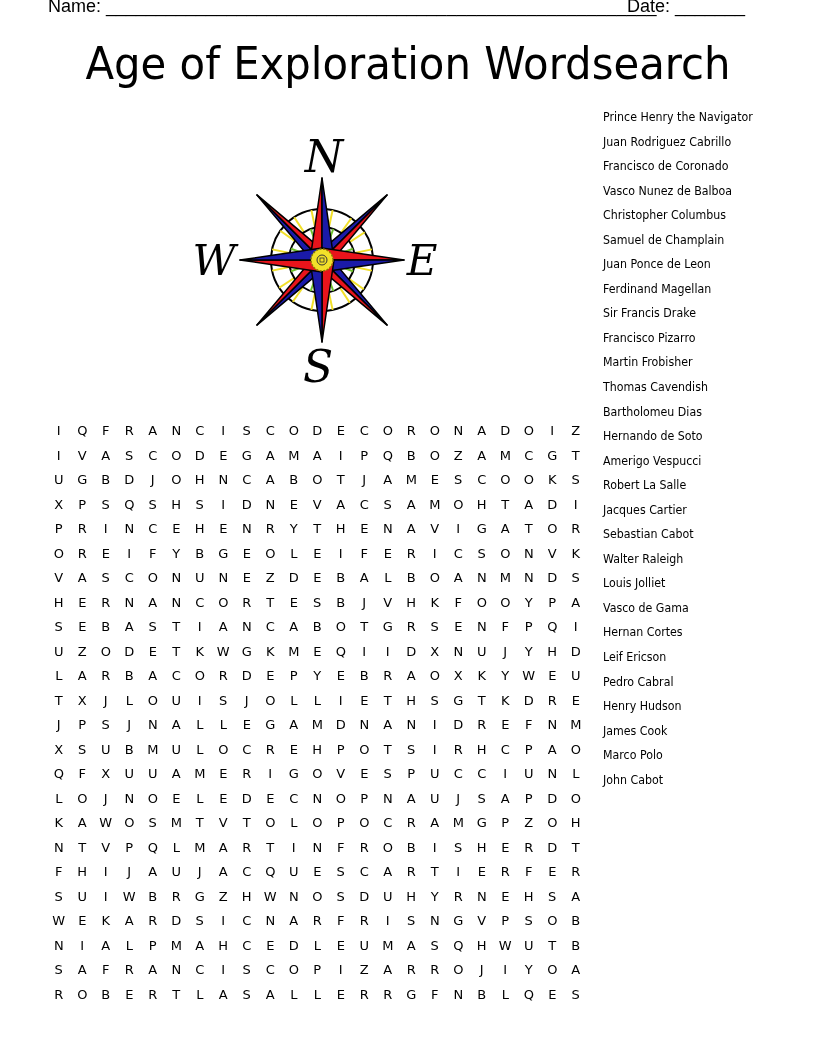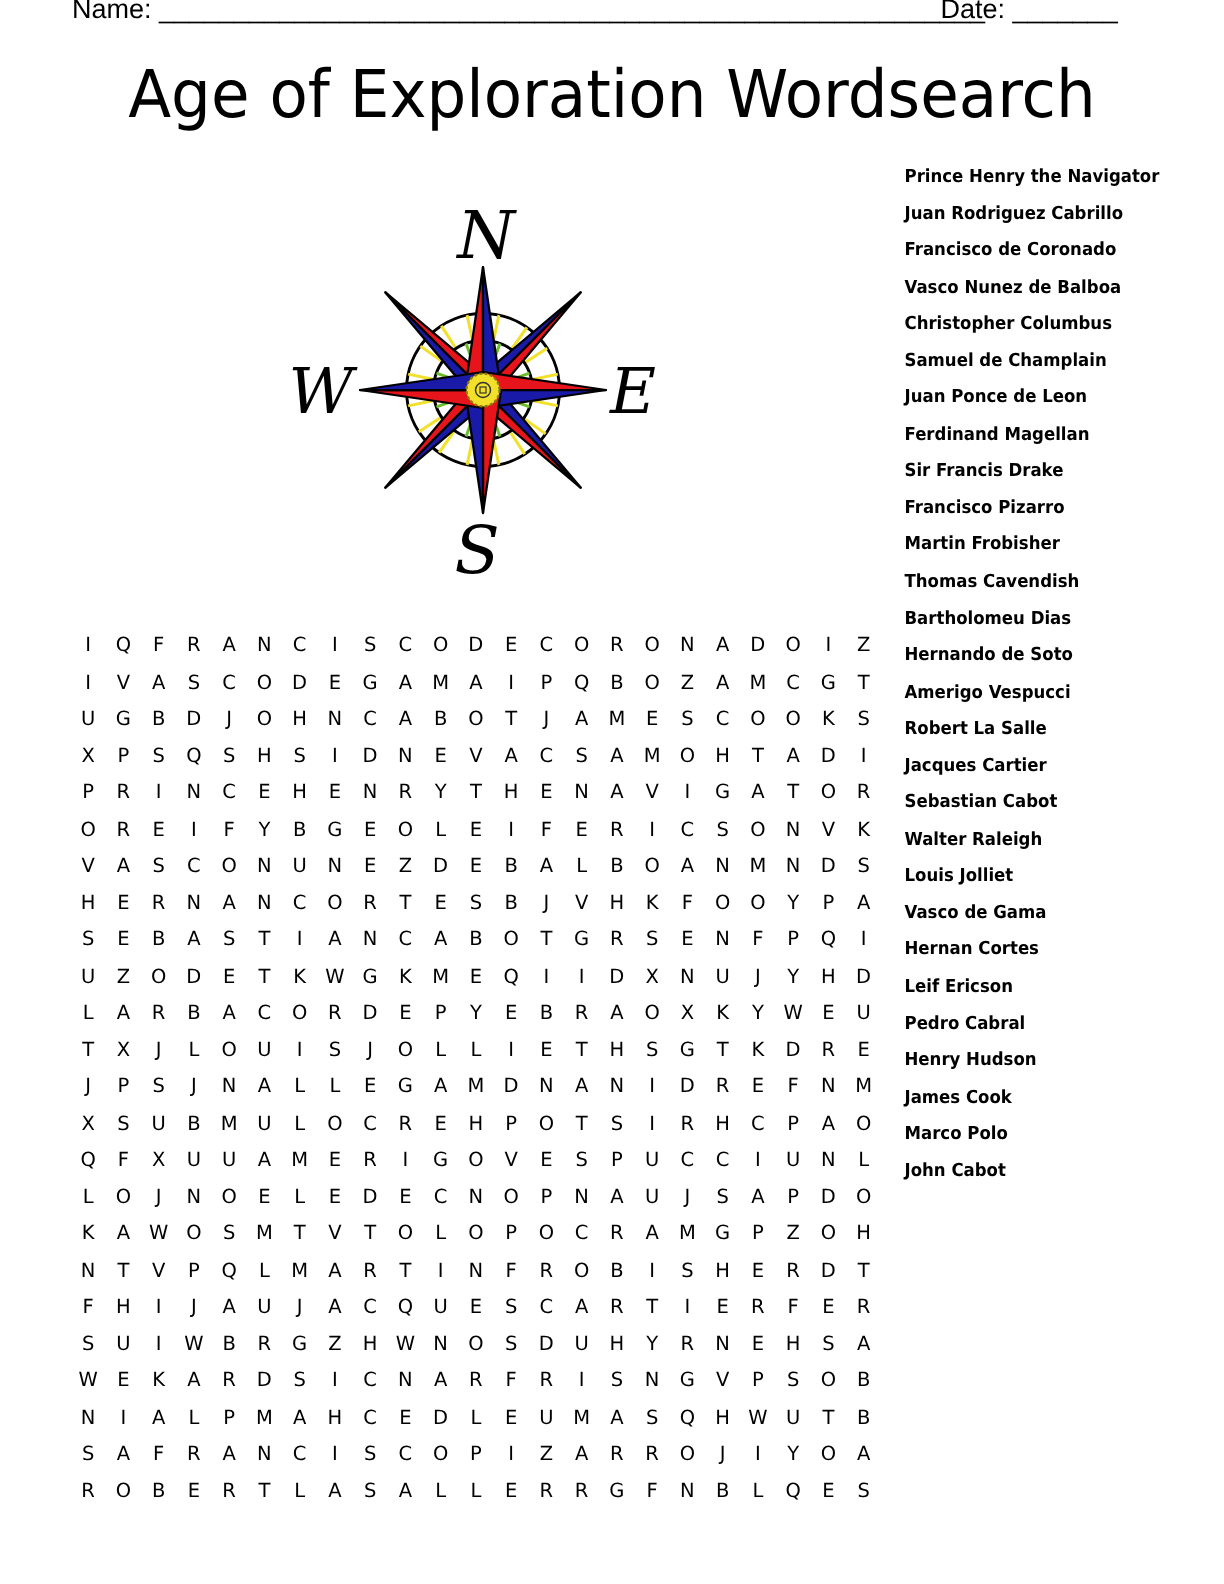--- a/index.html
+++ b/index.html
@@ -1,21 +1,21 @@
 <!DOCTYPE html>
 <html><head>
 <meta charset="utf-8">
 <style>
   html, body { margin: 0; padding: 0; background: #ffffff; }
   body { width: 816px; height: 1056px; position: relative; overflow: hidden; font-family: "DejaVu Sans", sans-serif; color: #000; }
   .header-line { position: absolute; top: -4px; left: 48px; font-family: "Liberation Sans", sans-serif; font-size: 18px; white-space: nowrap; }
   .header-line .date { position: absolute; left: 579px; top: 0; }
   .title { position: absolute; top: 38px; left: 0; width: 816px; text-align: center; font-family: "DejaVu Sans", sans-serif; font-size: 44px; font-weight: normal; letter-spacing: 0px; transform: scaleX(0.95); }
   .compass { position: absolute; left: 180px; top: 120px; width: 280px; height: 280px; }
-  .wordlist { position: absolute; left: 603px; top: 109px; font-weight: bold; }
+  .wordlist { position: absolute; left: 603px; top: 109px; }
   .wordlist .word { font-size: 12px; height: 24.55px; line-height: 17px; white-space: nowrap; font-family: "DejaVu Sans", sans-serif; transform-origin: left; transform: scaleX(0.92); }
   .grid { position: absolute; left: 47px; top: 421px; display: grid; grid-template-columns: repeat(23, 23.5px); grid-auto-rows: 24.5px; }
   .grid .cell { font-size: 13px; text-align: center; line-height: 20px; font-family: "DejaVu Sans", sans-serif; }
 </style>
 </head>
 <body>
 
 <div class="header-line">
   <span>Name: _______________________________________________________</span>
   <span class="date">Date: _______</span>

